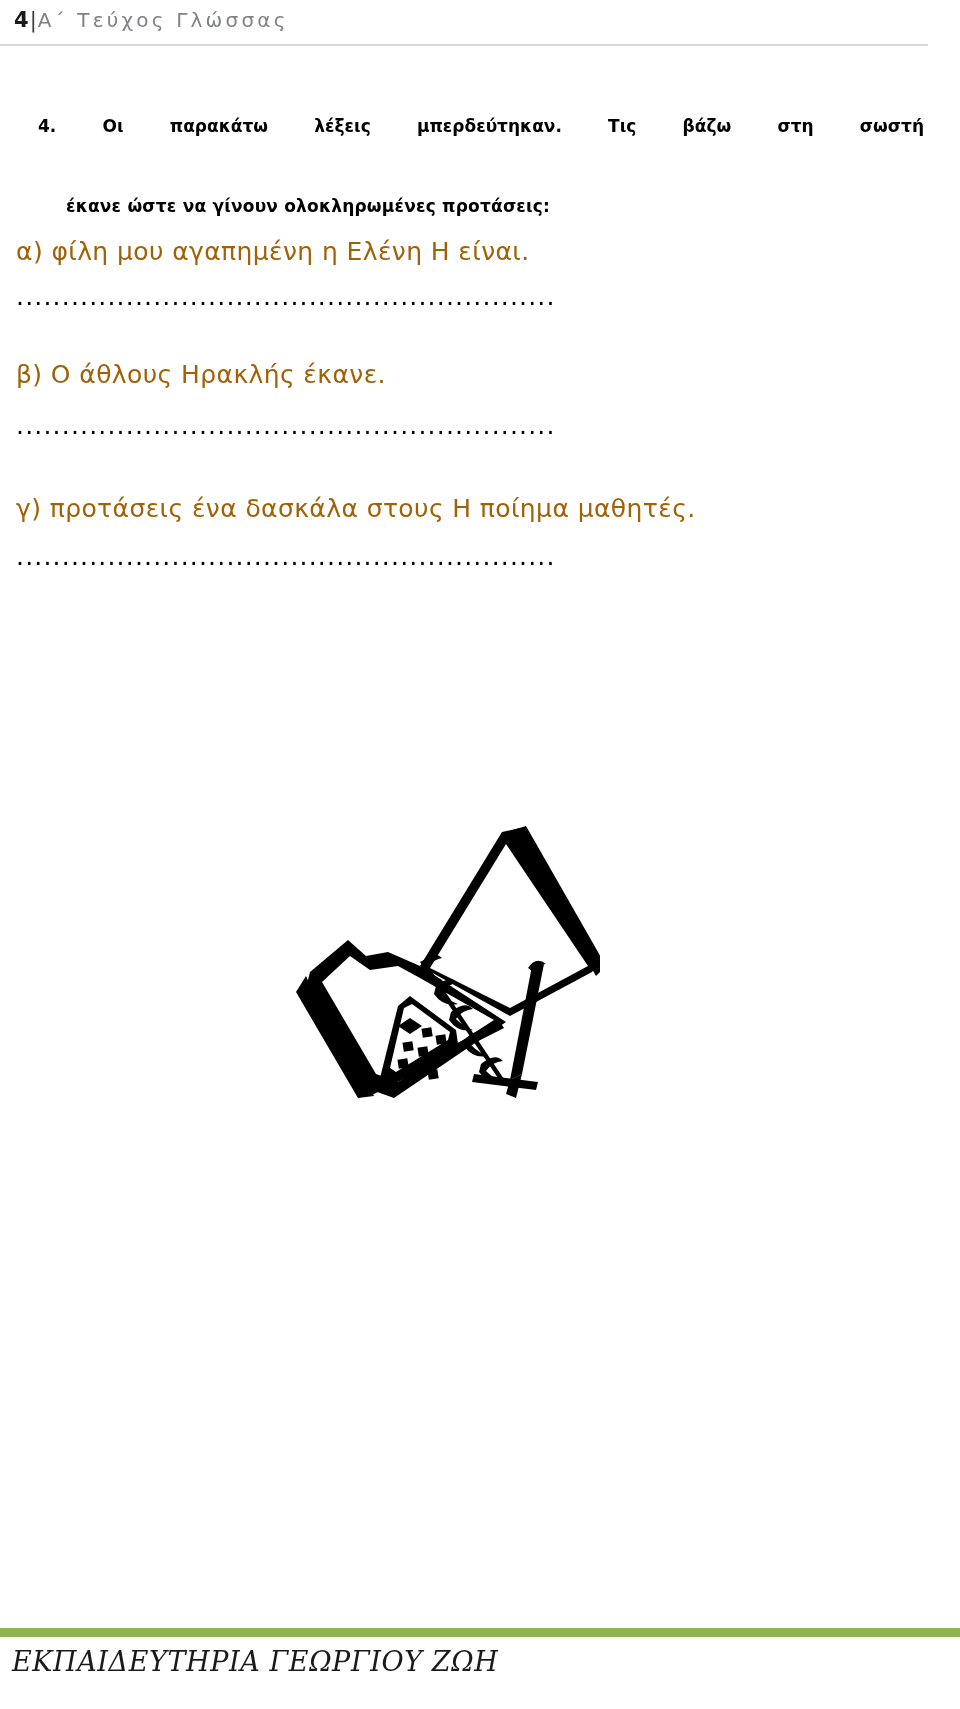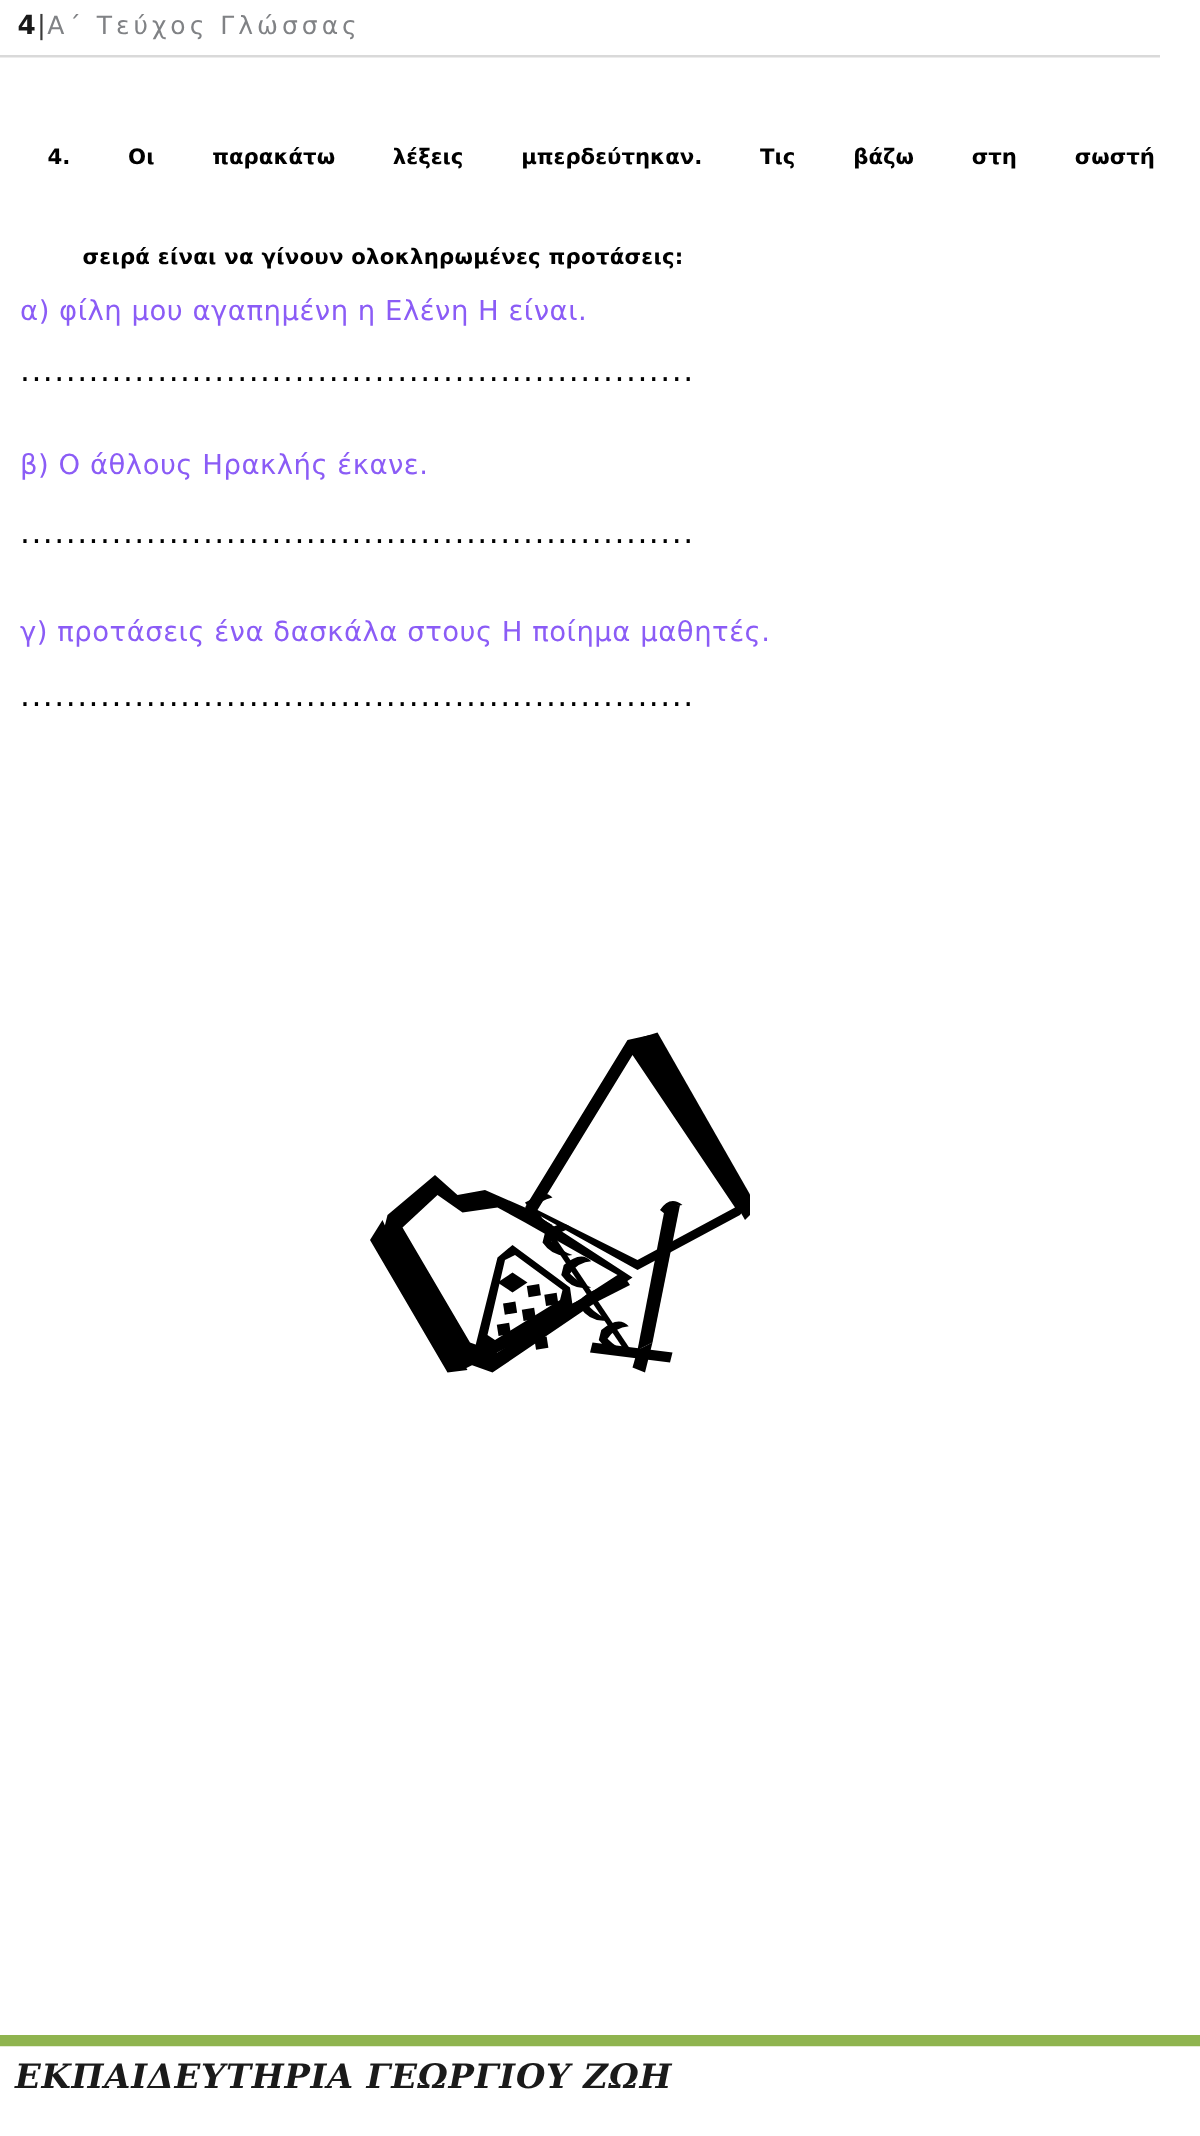--- a/index.html
+++ b/index.html
@@ -87,22 +87,22 @@
 
   
   .item {
     position: absolute;
     left: 16px;
     width: 930px;
   }
   .item-text {
     font-family: "DejaVu Sans", sans-serif;
     font-weight: normal;
-    font-size: 22px;
-    color: #8b5cf6;
+    font-size: 25px;
+    color: #a16207;
     letter-spacing: 0.4px;
     white-space: nowrap;
     text-align: right;
   }
   .item-a { top: 191px; }
   .item-b { top: 314px; }
   .item-c { top: 448px; }
 
   .dots {
     position: absolute;
@@ -132,21 +132,20 @@
     height: 290px;
   }
 
   
   .page-footer {
     position: absolute;
     left: 0;
     bottom: 0;
     width: 960px;
     height: 95px;
-    font-weight: bold;
   }
   .footer-rule {
     position: absolute;
     top: 14px;
     left: 0;
     width: 960px;
     height: 9px;
     background: #8FB44F;
   }
   .footer-text {
@@ -165,21 +164,21 @@
 <body>
 
 <div class="page-header">
   <span class="hdr-pagenum">4</span><span class="hdr-sep">|</span><span class="hdr-title">Α΄  Τεύχος  Γλώσσας</span>
 </div>
 
 <div class="content">
 
   <div class="question-block">
     <div class="q-line q-line-1">4. Οι παρακάτω λέξεις μπερδεύτηκαν. Τις βάζω στη σωστή</div>
-    <div class="q-line q-line-2">σειρά είναι να γίνουν ολοκληρωμένες προτάσεις:</div>
+    <div class="q-line q-line-2">έκανε ώστε να γίνουν ολοκληρωμένες προτάσεις:</div>
   </div>
 
   <div class="item item-a">
     <span class="item-text">α) φίλη   μου   αγαπημένη   η   Ελένη  Η  είναι.</span>
   </div>
   <div class="dots dots-a">...........................................................................</div>
 
   <div class="item item-b">
     <span class="item-text">β) Ο άθλους Ηρακλής έκανε.</span>
   </div>

